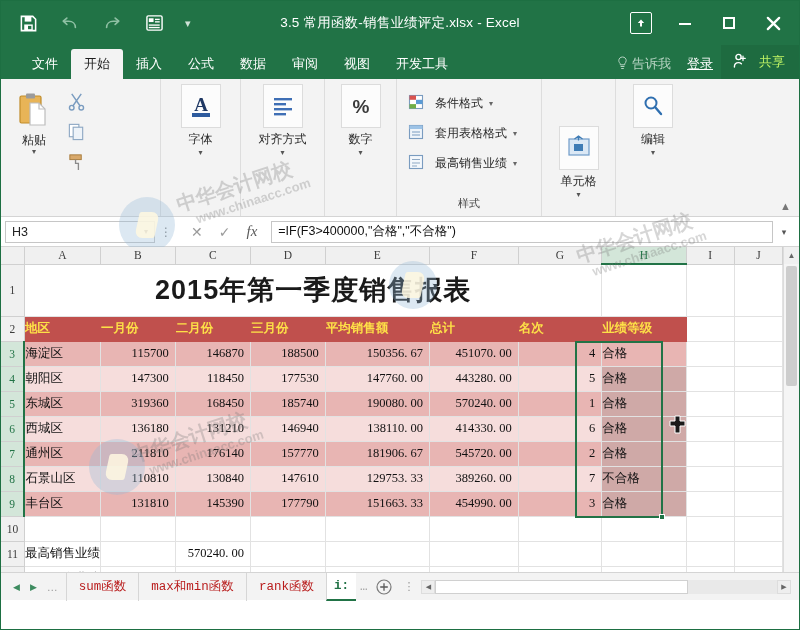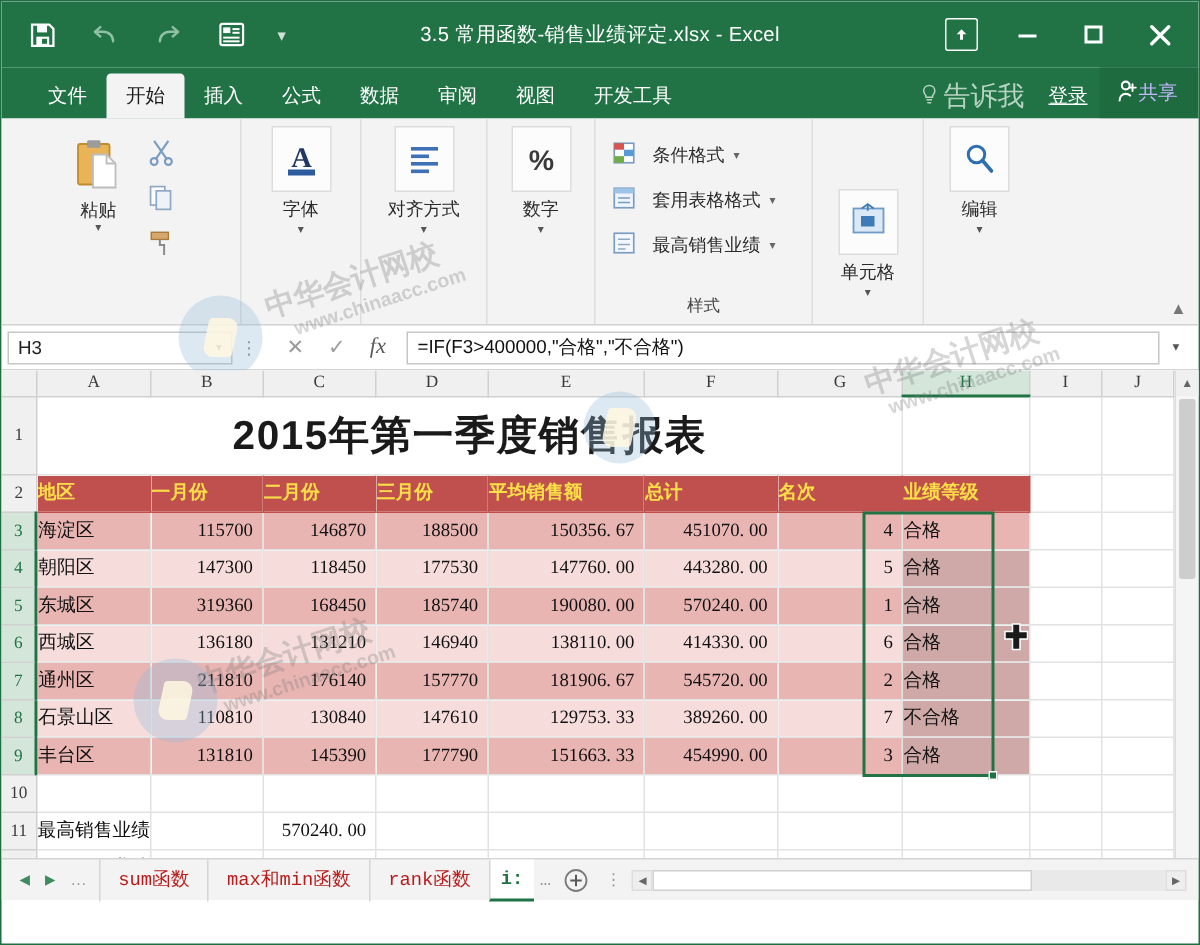--- a/index.html
+++ b/index.html
@@ -79,26 +79,26 @@
   }
   .rtab.active {
     background: #f3f3f3;
     color: #1d1d1d;
     border-radius: 3px 3px 0 0;
   }
   .tabs-right {
     position: absolute; right: 0; bottom: 0; height: 34px;
     display: flex; align-items: flex-end;
   }
-  .tellme { display: flex; align-items: center; gap: 4px; height:30px; padding: 0 8px; color:#b6d3c2; font-size:18px;}
+  .tellme { display: flex; align-items: center; gap: 4px; height:30px; padding: 0 8px; color:#b6d3c2; font-size:13px;}
   .signin { height:30px; display:flex; align-items:center; padding:0 8px; color:#fff; font-size:13px; text-decoration: underline;}
   .share {
-    height: 34px; display: flex; align-items: center; gap: 0;
+    height: 34px; display: flex; align-items: center; gap: 12px;
     padding: 0 14px 0 12px;
-    background: #1e6b40; color: #c4b5fd; font-size: 13px;
+    background: #1e6b40; color: #bef264; font-size: 13px;
   }
 
   
   .ribbon {
     height: 138px;
     background: #f3f3f3;
     border-bottom: 1px solid #d4d4d4;
     display: flex;
     position: relative;
   }
@@ -416,21 +416,21 @@
               <path d="M10 3.2v4.4M12.2 5.4H7.9" stroke="#fff" stroke-width="1.3" stroke-linecap="round"></path>
             </svg>
         </span>
         <span>共享</span>
       </div>
     </div>
   </div>
 
   <div class="ribbon">
 
-    <div class="rgroup" style="width:160px;align-items:center;">
+    <div class="rgroup" style="width:160px;">
       <div class="rgroup-body">
         <div class="bigbtn">
           <div class="ic">
             <svg width="34" height="38" viewBox="0 0 34 38">
               <rect x="3" y="4" width="21" height="27" rx="1.5" fill="#e8b457" stroke="#c08c2a" stroke-width="1.2"></rect>
               <rect x="9" y="1.5" width="9" height="5" rx="1" fill="#9b9b9b"></rect>
               <path d="M13 11h9l6 6v16h-15z" fill="#fff" stroke="#bdbdbd" stroke-width="1.2"></path>
               <path d="M22 11v6h6" fill="none" stroke="#bdbdbd" stroke-width="1.2"></path>
             </svg>
           </div>

